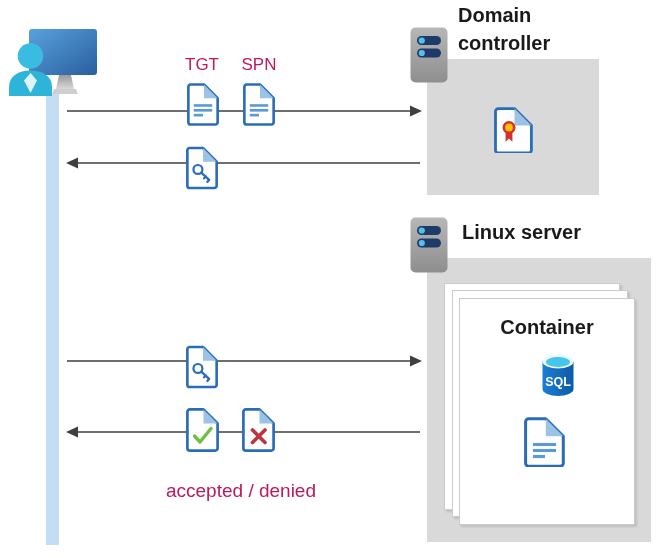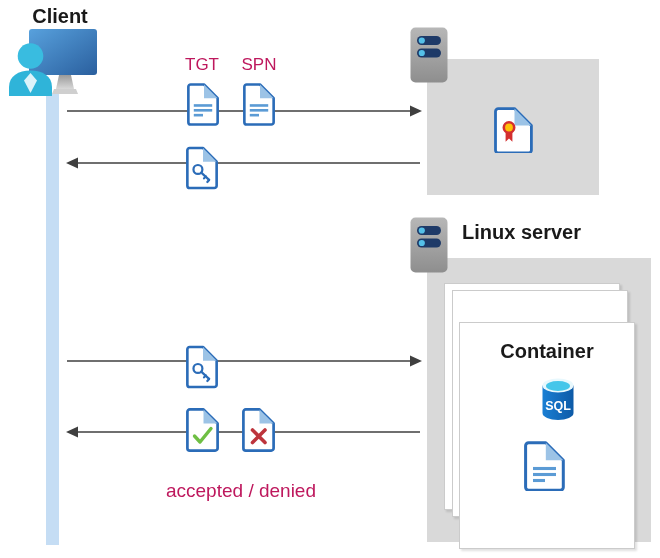--- a/index.html
+++ b/index.html
@@ -11,31 +11,30 @@
   .hdr{font-weight:700;color:#1a1a1a;font-size:20px;line-height:28px;}
   .lbl{color:#be185d;font-size:17px;}
   .ctr{text-align:center;}
   #client-timeline{left:46px;top:94px;width:13px;height:451px;background:#c5ddf4;z-index:1;}
   .graybox{background:#d9d9d9;z-index:0;}
   #dc-box{left:427px;top:59px;width:172px;height:136px;}
   #linux-box{left:427px;top:258px;width:224px;height:284px;}
   .paper{background:#ffffff;border:1px solid #cbcbcb;box-shadow:2px 2px 2px rgba(0,0,0,0.12);}
   #paper-back{left:444px;top:283px;width:174px;height:225px;z-index:1;}
   #paper-mid{left:452px;top:290px;width:174px;height:225px;z-index:1;}
-  #paper-front{left:459px;top:298px;width:174px;height:225px;z-index:2;margin-top:24px;}
+  #paper-front{left:459px;top:298px;width:174px;height:225px;z-index:2;}
   #arrow-layer{left:0;top:0;width:660px;height:558px;z-index:2;pointer-events:none;}
   .icon{z-index:3;}
   svg{display:block;}
 </style>
 </head>
 <body>
 
 <div id="canvas">
 
-  <div class="abs hdr ctr" style="left:18px;top:2px;width:84px;z-index:3;">Client</div>
 
   <div class="abs icon" style="left:8px;top:27px;width:90px;height:70px;">
     <svg width="90" height="70" viewBox="0 0 90 70">
       <defs>
         <linearGradient id="mon" x1="0" y1="0" x2="1" y2="1">
           <stop offset="0" stop-color="#58a1dd"></stop>
             <stop offset="1" stop-color="#2a5f9e"></stop>
         </linearGradient>
         <linearGradient id="neck" x1="0" y1="0" x2="0" y2="1">
           <stop offset="0" stop-color="#9a9a9a"></stop>
@@ -194,20 +193,21 @@
             <stop offset="1" stop-color="#8e8e8e"></stop>
         </linearGradient>
       </defs>
       <rect x="0.5" y="0.5" width="37" height="55" rx="5" fill="url(#srv1)"></rect>
       <rect x="7" y="9" width="24" height="9" rx="4.5" fill="#1e3a68"></rect>
       <circle cx="11.8" cy="13.5" r="3.1" fill="#55c0e8"></circle>
       <rect x="7" y="21.5" width="24" height="9" rx="4.5" fill="#1e3a68"></rect>
       <circle cx="11.8" cy="26" r="3.1" fill="#55c0e8"></circle>
     </svg>
   </div>
+  <div class="abs hdr" style="left:458px;top:1px;width:115px;z-index:3;">Domain controller</div>
 
   <div class="abs icon" style="left:494px;top:107px;">
     <svg width="39" height="46" viewBox="0 0 39 46">
       <path d="M4.3 1.6 H20.5 L37.4 18.5 V43.2 a2.8 2.8 0 0 1 -2.8 2.8 H4.3 a2.8 2.8 0 0 1 -2.8 -2.8 V4.4 a2.8 2.8 0 0 1 2.8 -2.8 Z" fill="#ffffff" stroke="#2b6cb8" stroke-width="2.8" stroke-linejoin="round"></path>
       <path d="M20.5 1.6 L37.4 18.5 H20.5 Z" fill="#9cc3e6"></path>
       <path d="M11.6 24.5 V34.8 L15 31.4 L18.4 34.8 V24.5 Z" fill="#d32f2f"></path>
       <circle cx="15" cy="20.5" r="5.2" fill="#ffc107" stroke="#d32f2f" stroke-width="2.6"></circle>
     </svg>
   </div>
 

